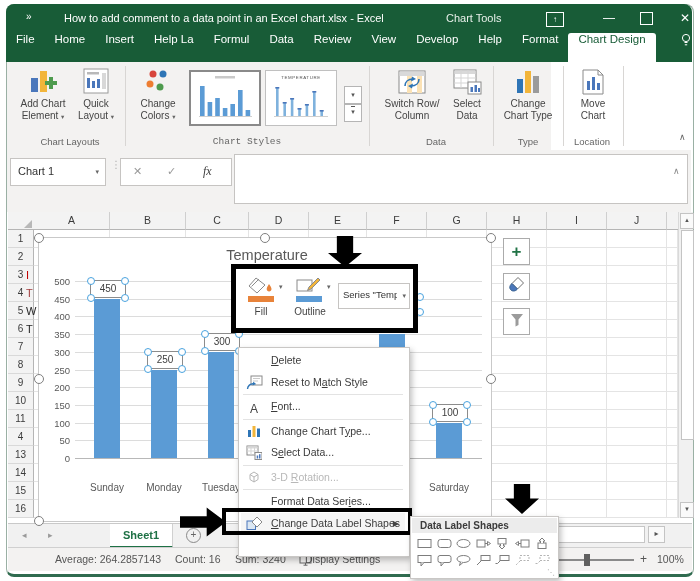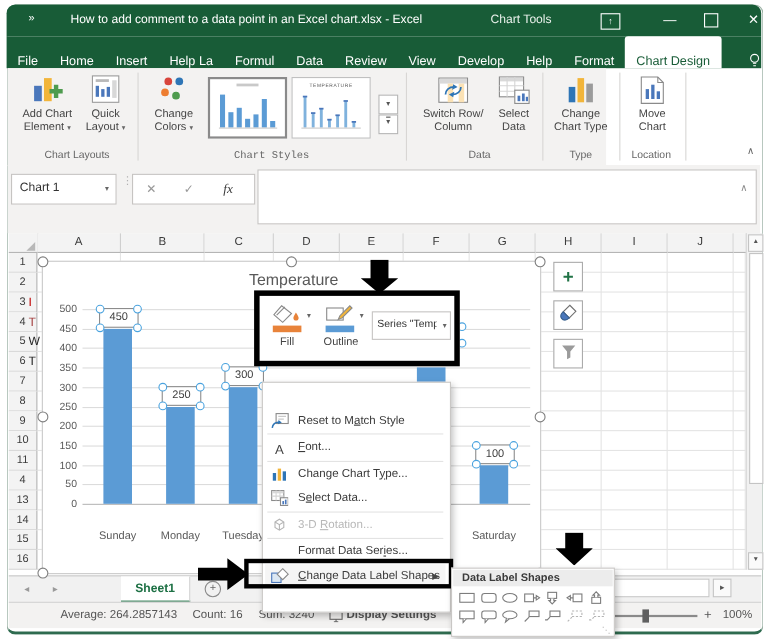--- a/index.html
+++ b/index.html
@@ -1,21 +1,21 @@
 <!DOCTYPE html>
 <html><head>
 <meta charset="utf-8">
 <style>
   html,body{margin:0;padding:0;background:#fff;}
   .screen{position:relative;width:700px;height:581px;background:#fff;font-family:"Liberation Sans",sans-serif;overflow:hidden;}
   .abs{position:absolute;}
   .frame{left:6px;top:4px;width:686px;height:569px;border:1px solid #9ab0a4;border-bottom:3px solid #2f6b4f;border-radius:8px;z-index:2;pointer-events:none;}
   .titlebar{left:6px;top:4px;width:686px;height:29px;background:#185c37;border-radius:8px 8px 0 0;z-index:3;color:#fff;}
   .tabrow{left:6px;top:33px;width:686px;height:29px;background:#185c37;z-index:3;display:flex;align-items:stretch;color:#fff;font-size:11.5px;}
-  .tab{display:flex;align-items:flex-end;padding:0 10px;position:relative;white-space:nowrap;}
+  .tab{display:flex;align-items:flex-start;padding:0 10px;position:relative;white-space:nowrap;}
   .tab.active{background:#fff;color:#185c37;border-radius:3px 3px 0 0;}
   .tabsep{width:1px;height:13px;background:rgba(255,255,255,.35);align-self:center;}
   .ribbon{left:7px;top:62px;width:544px;height:88px;background:#f3f2f1;border-bottom:1px solid #d8d6d4;z-index:3;}
   .rbtn{position:absolute;text-align:center;color:#444;font-size:10px;line-height:12px;}
   .rbtn .ric{height:30px;display:flex;align-items:flex-start;justify-content:center;}
   .gsep{position:absolute;top:4px;width:1px;height:80px;background:#d8d6d4;}
   .glabel{position:absolute;top:74px;font-size:9.5px;color:#666;text-align:center;}
   .dd{font-size:6.5px;color:#666;}
   .fstrip{left:7px;top:150px;width:684px;height:62px;background:#f3f2f1;z-index:3;}
   .box{background:#fff;border:1px solid #c6c4c2;}
@@ -453,20 +453,23 @@
     <div class="abs box" style="left:102px;top:14px;width:70px;height:24px;">
       <span class="abs" style="left:4px;top:5px;font-size:9.5px;color:#333;white-space:nowrap;overflow:hidden;width:54px;">Series "Temper</span>
       <span class="abs" style="right:3px;top:8px;font-size:7px;color:#666;">▾</span>
     </div>
   </div>
 
   <div class="lhandle" style="left:416px;top:293px;"></div>
   <div class="lhandle" style="left:416px;top:308px;"></div>
 
   <div class="menu" id="ctxmenu">
+      <div class="mi" style="top:2.0px;">
+        <span class="lbl"><u>D</u>elete</span>
+      </div>
       <div class="mi" style="top:23.5px;">
         <span class="ic"><svg xmlns="http://www.w3.org/2000/svg" width="17" height="15" viewBox="0 0 17 15">
             <rect x="5" y="1" width="11" height="9" fill="#fff" stroke="#8a8a8a"></rect>
             <path d="M7 3.5h7M7 6h5" stroke="#c9c9c9"></path>
             <path d="M1.5 14A5.5 5.5 0 017.5 8.8" fill="none" stroke="#2e75b6" stroke-width="1.4"></path>
             <path d="M7.2 6.8l3 2.2-3.6 1.6z" fill="#2e75b6"></path>
           </svg></span>
         <span class="lbl">Reset to M<u>a</u>tch Style</span>
       </div>
       <div class="msep" style="top:46.0px;"></div>
@@ -616,19 +619,19 @@
   </div>
 
   <div class="abs statusbar">
     <span class="sb" style="left:47px;">Average: 264.2857143</span>
     <span class="sb" style="left:167px;">Count: 16</span>
     <span class="sb" style="left:227px;">Sum: 3240</span>
     <span class="sb" style="left:291px;top:7px;"><svg xmlns="http://www.w3.org/2000/svg" width="13" height="11" viewBox="0 0 13 11">
           <rect x="1" y="1" width="11" height="7" fill="none" stroke="#666"></rect>
           <path d="M4.5 10.2h4M6.5 8v2.2" stroke="#666"></path>
         </svg></span>
-    <span class="sb" style="left:307px;font-weight:bold;">Display Settings</span>
+    <span class="sb" style="left:297px;">Display Settings</span>
     <div class="abs" style="left:548px;top:11px;width:78px;height:2px;background:#8a8a8a;"></div>
     <div class="abs" style="left:576px;top:6px;width:6px;height:12px;background:#606060;"></div>
     <span class="sb" style="left:632px;top:4px;font-size:12px;">+</span>
     <span class="sb" style="left:649px;">100%</span>
   </div>
 </div>
 
 </body></html>

